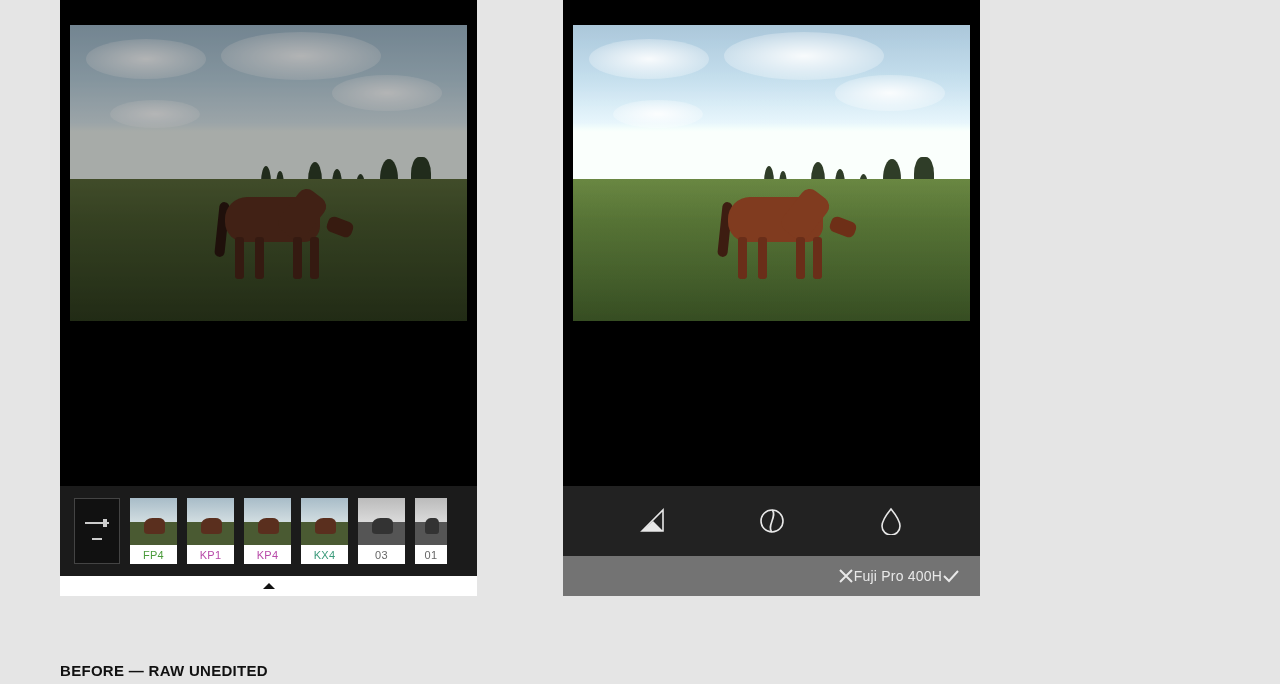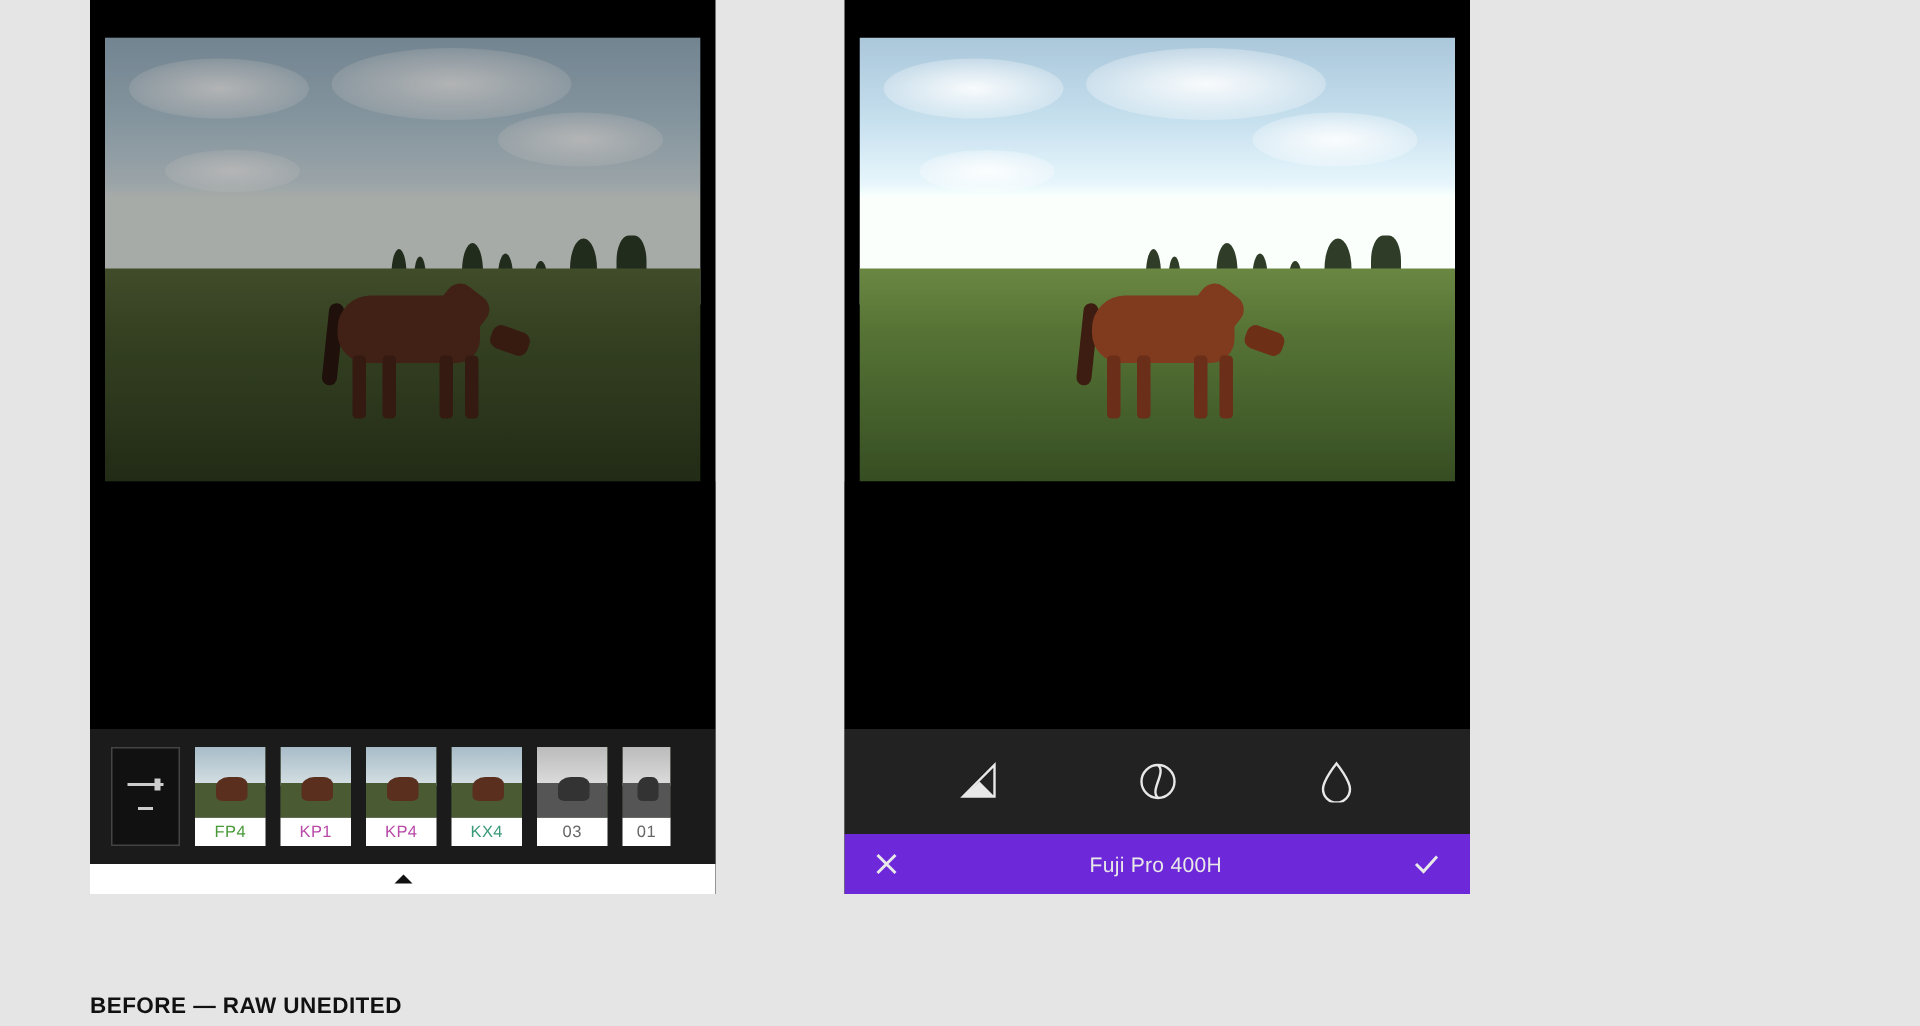--- a/index.html
+++ b/index.html
@@ -164,22 +164,22 @@
   .tab-handle svg { display:block; }
 
   
   .tool-row {
     height:70px; background:#222;
     display:flex; align-items:center; justify-content:space-around;
     padding:0 30px;
   }
   .tool-row .tool { width:40px; height:40px; display:flex;align-items:center;justify-content:center; cursor:pointer;}
   .confirm-row {
-    height:40px; background:#6d28d9;
-    display:flex; align-items:center; justify-content:space-between;
+    height:40px; background:#737373;
+    display:flex; align-items:center; justify-content:flex-end;
     padding:0 20px;
     color:#e8e8e8;
   }
   .confirm-row .title { font-size:14px; letter-spacing:0.2px; }
   .confirm-row .btn { cursor:pointer; display:flex; }
 
   .caption {
     margin-top: 66px;
     font-size: 15px;
     font-weight: 700;

